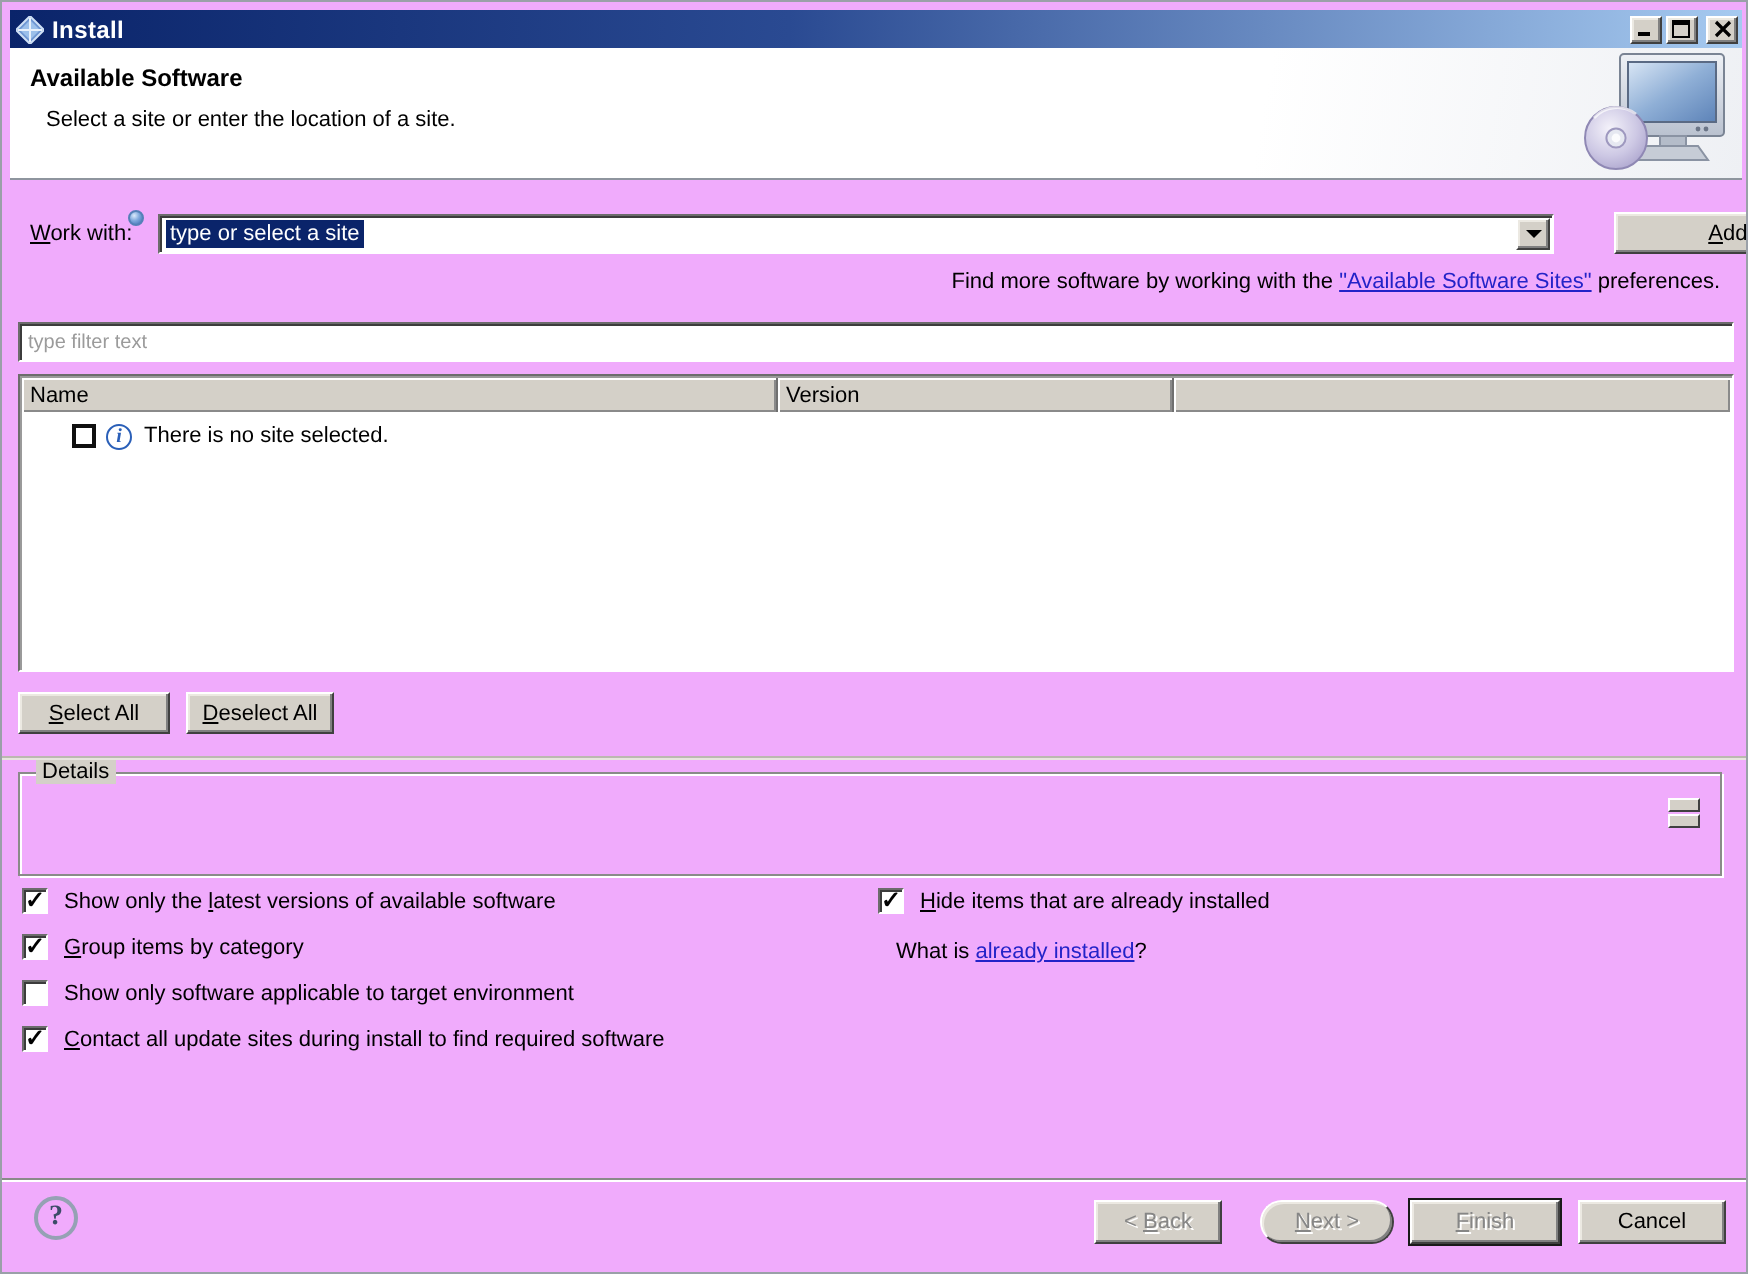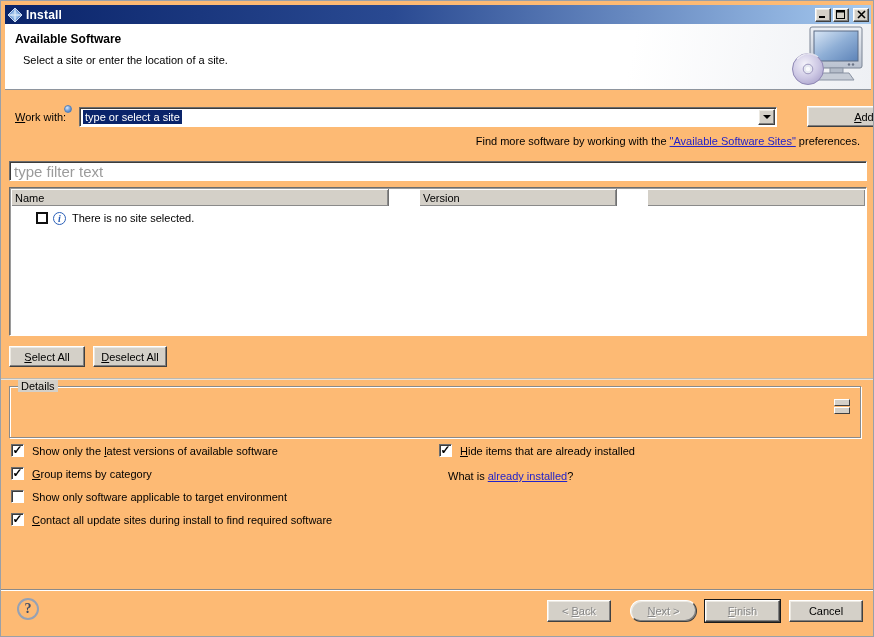--- a/index.html
+++ b/index.html
@@ -1,21 +1,21 @@
 <!DOCTYPE html>
 <html><head>
 <meta charset="utf-8">
 <style>
   * { margin:0; padding:0; box-sizing:border-box; }
   html,body { background:#e8e8e8; }
   body { font-family:"Liberation Sans", sans-serif; }
 
   .window {
     position:relative; width:874px; height:637px;
-    background:#fdba74;
+    background:#f0abfc;
     border:1px solid #9aa0a8;
     overflow:hidden;
     font-size:11px; color:#000;
   }
 
   
   .titlebar {
     position:absolute; left:4px; top:4px; width:866px; height:19px;
     background:linear-gradient(to right, #0a246a 0%, #2a4a92 45%, #a6caf0 100%);
     display:flex; align-items:center; padding-left:3px;
@@ -76,27 +76,27 @@
     box-shadow:inset -1px -1px 0 #808080, inset 1px 1px 0 #ece9e2;
     display:flex; align-items:center; justify-content:center;
   }
   .caret-down { width:0; height:0; border-left:4px solid transparent; border-right:4px solid transparent; border-top:4px solid #000; }
   .add-btn { left:806px; top:105px; width:75px; height:21px;padding-left:48px; }
 
   .hint { position:absolute; right:13px; top:134px; font-size:11px; }
   a.link { color:#2323c8; text-decoration:underline; cursor:pointer; }
 
   
-  .filter { position:absolute; left:8px; top:160px; width:858px; height:20px; padding:2px 4px; font-family:"Liberation Sans",sans-serif; font-size:15px; color:#000; }
+  .filter { position:absolute; left:8px; top:160px; width:858px; height:20px; padding:2px 4px; font-family:"Liberation Sans",sans-serif; font-size:10px; color:#000; }
   .filter::placeholder { color:#9b9b9b; opacity:1; }
 
   
   .table { position:absolute; left:8px; top:186px; width:858px; height:149px; background:#fff;
     border:1px solid; border-color:#6c6c6c #ffffff #ffffff #6c6c6c; box-shadow:inset 1px 1px 0 #9a9a9a; }
-  .thead { position:absolute; left:1px; top:1px; right:1px; height:23px; display:flex;gap:30px; }
+  .thead { position:absolute; left:1px; top:1px; right:1px; height:23px; display:flex; }
   .th {
     background:#d4d0c8; height:17px; padding:1px 4px; font-size:11px;
     border-right:1px solid #707070;
     box-shadow:inset 1px 1px 0 #ffffff, inset -1px -1px 0 #8a8a8a;
     display:flex; align-items:center;
   }
   .th.c-name { width:378px; }
   .th.c-version { width:198px;text-align:center; }
   .th.c-blank { flex:1; border-right:none; }
   .tree-row { position:absolute; left:0; top:22px; height:16px; display:flex; align-items:center; }

